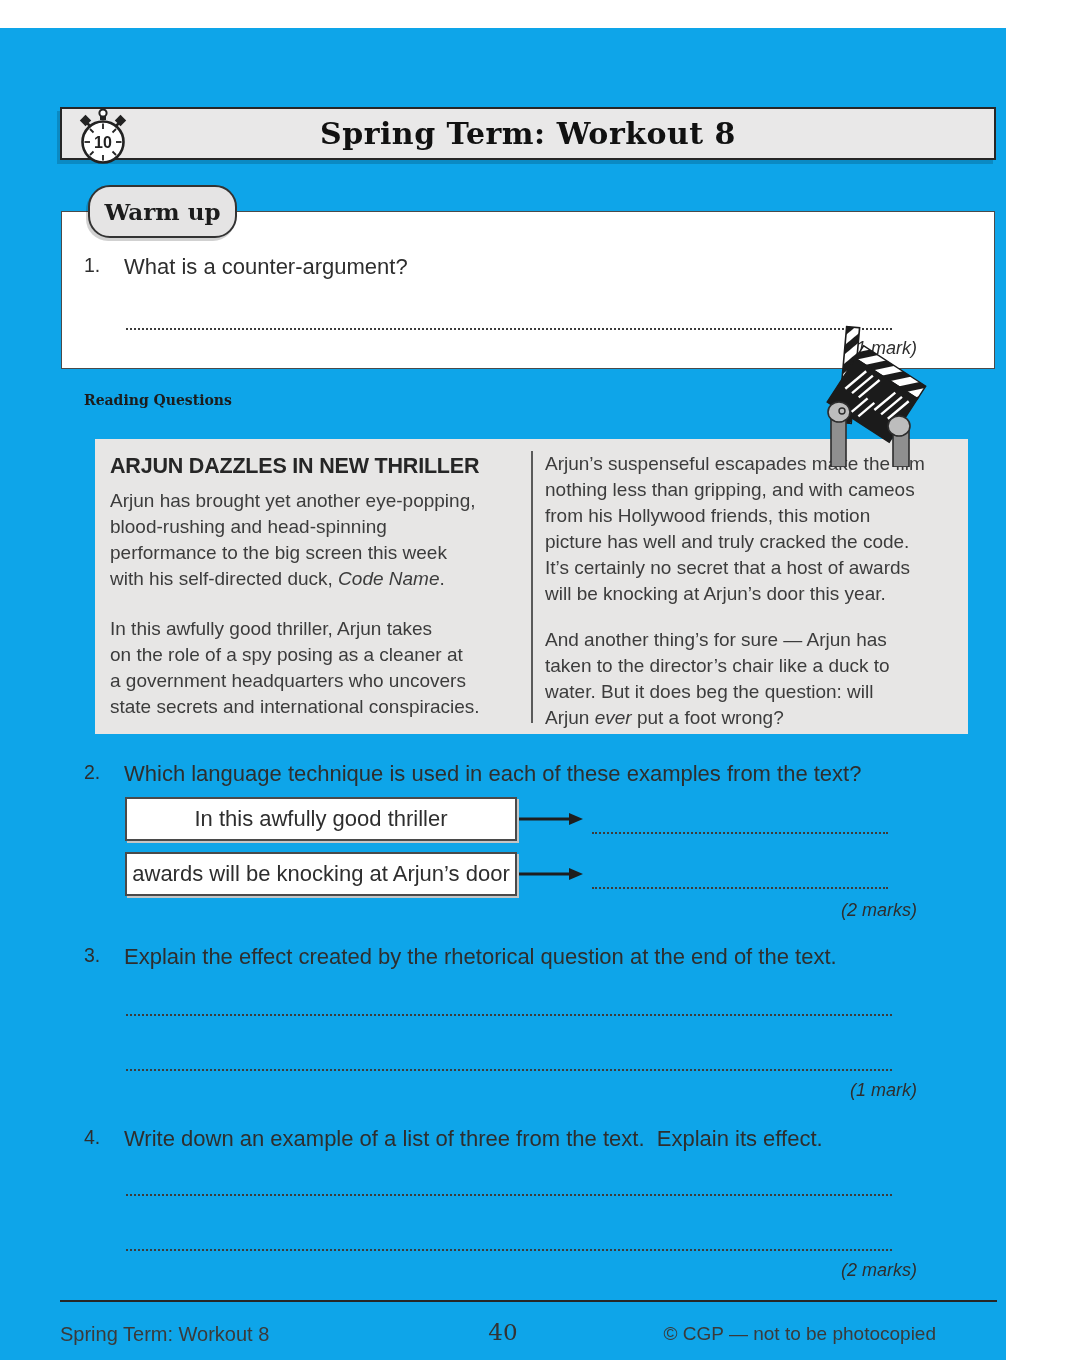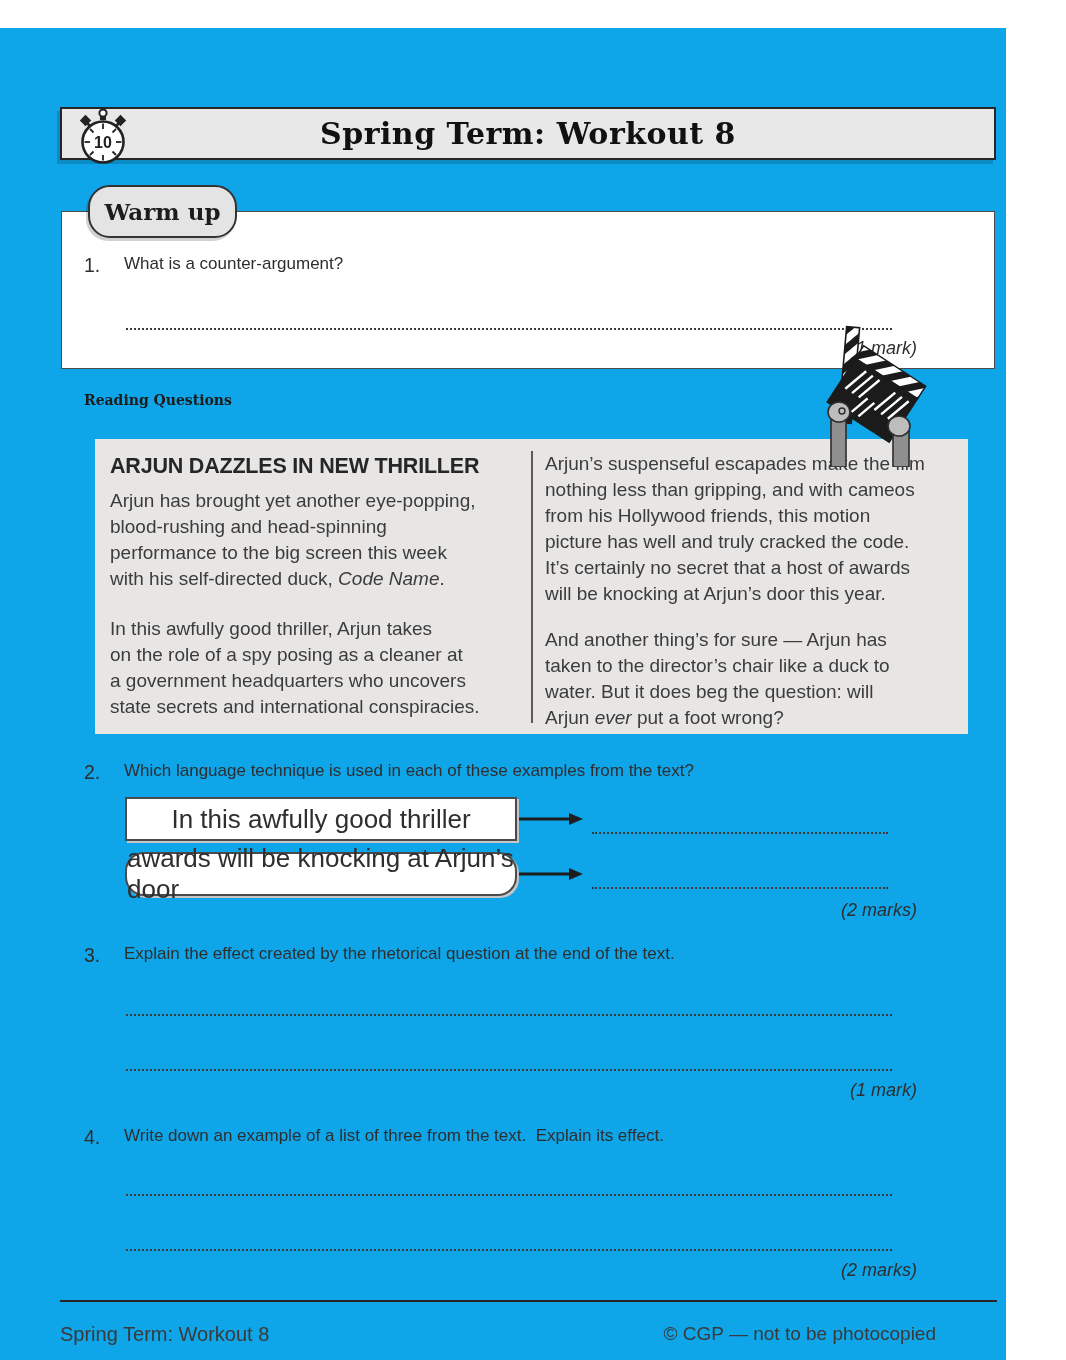--- a/index.html
+++ b/index.html
@@ -32,21 +32,21 @@
   }
   .warmup-tab {
     position: absolute; left: 88px; top: 157px; width: 149px; height: 53px;
     background: #e5e4e4; border: 2px solid #333; border-radius: 22px;
     box-shadow: -2px 3px 0 rgba(0,0,0,0.18);
     display: flex; align-items: center; justify-content: center; z-index: 2;
   }
   .warmup-tab span { font-size: 23px; color: #1c1c1c; }
 
   .qnum { position: absolute; font-size: 19.5px; color: #2e2e2e; }
-  .qtext { position: absolute; font-size: 17px; color: #2e2e2e; white-space: pre-wrap; }
+  .qtext { position: absolute; font-size: 22px; color: #2e2e2e; white-space: pre-wrap; }
   .dotline { position: absolute; border-bottom: 2.5px dotted #3c3c3c; height: 12px; }
   .marks { position: absolute; font-size: 18px; font-style: italic; color: #2e2e2e; }
 
   
   .reading-heading { position: absolute; left: 84px; top: 364px; font-size: 14px; color: #1c1c1c; }
   .article-box {
     position: absolute; left: 95px; top: 411px; width: 873px; height: 295px;
     background: #e7e6e5;
   }
   .article-col { position: absolute; font-size: 19px; line-height: 26px; color: #3c3c3c; }
@@ -58,21 +58,21 @@
   .article-divider {
     position: absolute; left: 436px; top: 12px; height: 272px; width: 2px; background: #5a5a5a;
   }
   .it { font-style: italic; }
 
   
   .example-box {
     position: absolute; left: 125px; width: 392px; height: 44px;
     background: #fff; border: 2px solid #4a4a4a; box-shadow: 2px 2px 0 #c6c6c6;
     display: flex; align-items: center; justify-content: center;
-    font-size: 26px; color: #2e2e2e;
+    font-size: 22px; color: #2e2e2e;
   }
   .arrow { position: absolute; left: 519px; width: 64px; height: 16px; }
 
   
   .footer-rule { position: absolute; left: 60px; top: 1272px; width: 937px; border-top: 2.5px solid #262626; }
   .footer-left { position: absolute; left: 60px; top: 1295px; font-size: 20px; color: #3a3a3a; }
   .footer-page { position: absolute; left: 0; top: 1291px; width: 100%; text-align: center; font-family: "DejaVu Serif", serif; font-size: 23px; color: #333; font-weight: 400; }
   .footer-right { position: absolute; right: 70px; top: 1295px; font-size: 19px; color: #3a3a3a; }
 
   .clapperboard { position: absolute; left: 793px; top: 297px; z-index: 6; }
@@ -188,21 +188,21 @@
 
   <div class="example-box" style="top:769px;">
     <span>In this awfully good thriller</span>
   </div>
   <svg class="arrow" style="top:783px;" viewBox="0 0 64 16">
     <line x1="0" y1="8" x2="50" y2="8" stroke="#1e1e1e" stroke-width="3"></line>
     <polygon points="50,2 64,8 50,14" fill="#1e1e1e"></polygon>
   </svg>
   <div class="dotline" style="left:592px; top:794px; width:296px;"></div>
 
-  <div class="example-box" style="top:824px;border-radius:19px;">
+  <div class="example-box" style="top:824px;">
     <span>awards will be knocking at Arjun’s door</span>
   </div>
   <svg class="arrow" style="top:838px;" viewBox="0 0 64 16">
     <line x1="0" y1="8" x2="50" y2="8" stroke="#1e1e1e" stroke-width="3"></line>
     <polygon points="50,2 64,8 50,14" fill="#1e1e1e"></polygon>
   </svg>
   <div class="dotline" style="left:592px; top:849px; width:296px;"></div>
   <div class="marks" style="right:89px; top:872px;">(2 marks)</div>
 
   <div class="qnum" style="left:84px; top:916px;">3.</div>
@@ -212,15 +212,16 @@
   <div class="marks" style="right:89px; top:1052px;">(1 mark)</div>
 
   <div class="qnum" style="left:84px; top:1098px;">4.</div>
   <div class="qtext" style="left:124px; top:1098px;">Write down an example of a list of three from the text.  Explain its effect.</div>
   <div class="dotline" style="left:126px; top:1156px; width:766px;"></div>
   <div class="dotline" style="left:126px; top:1211px; width:766px;"></div>
   <div class="marks" style="right:89px; top:1232px;">(2 marks)</div>
 
   <div class="footer-rule"></div>
   <div class="footer-left">Spring Term: Workout 8</div>
+  <div class="footer-page">40</div>
   <div class="footer-right">© CGP — not to be photocopied</div>
 
 </div>
 
 </body></html>

